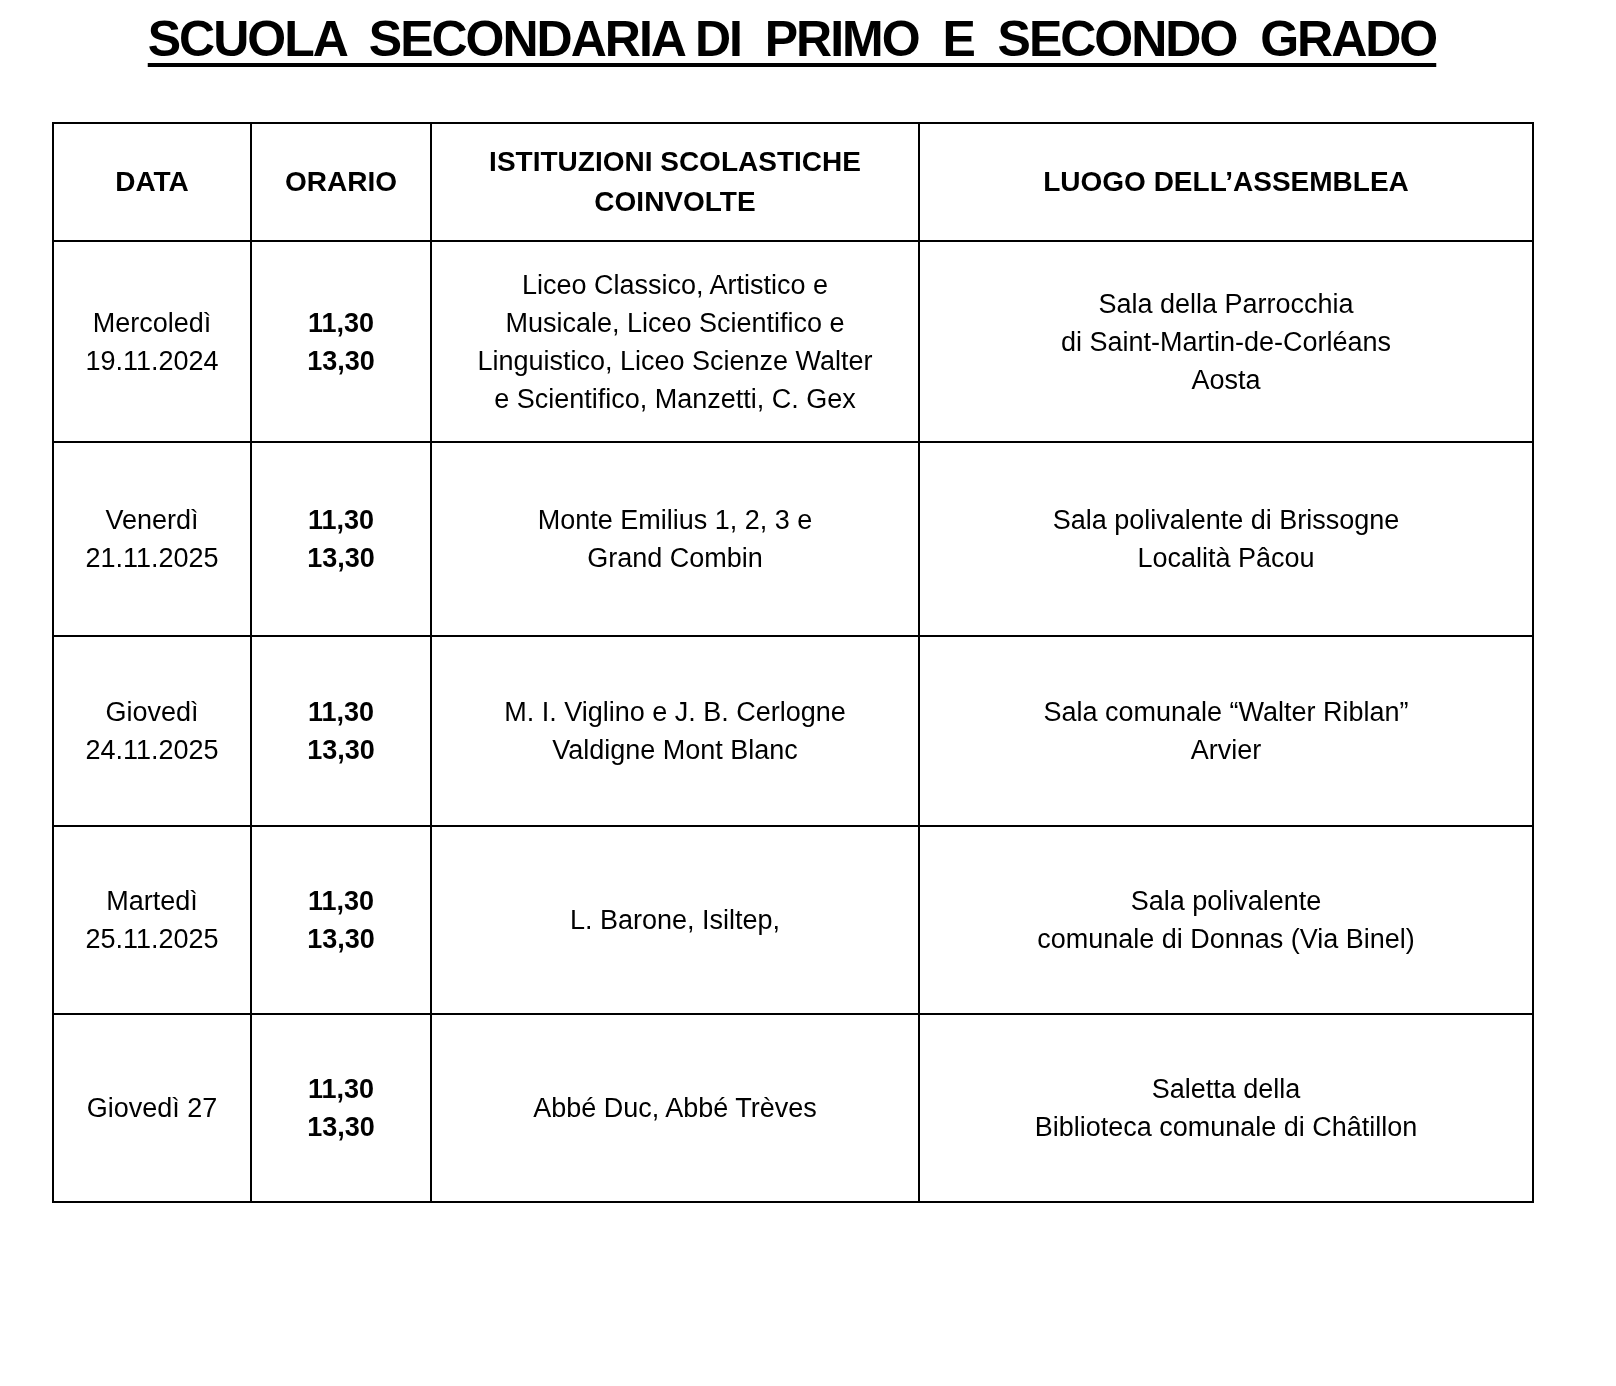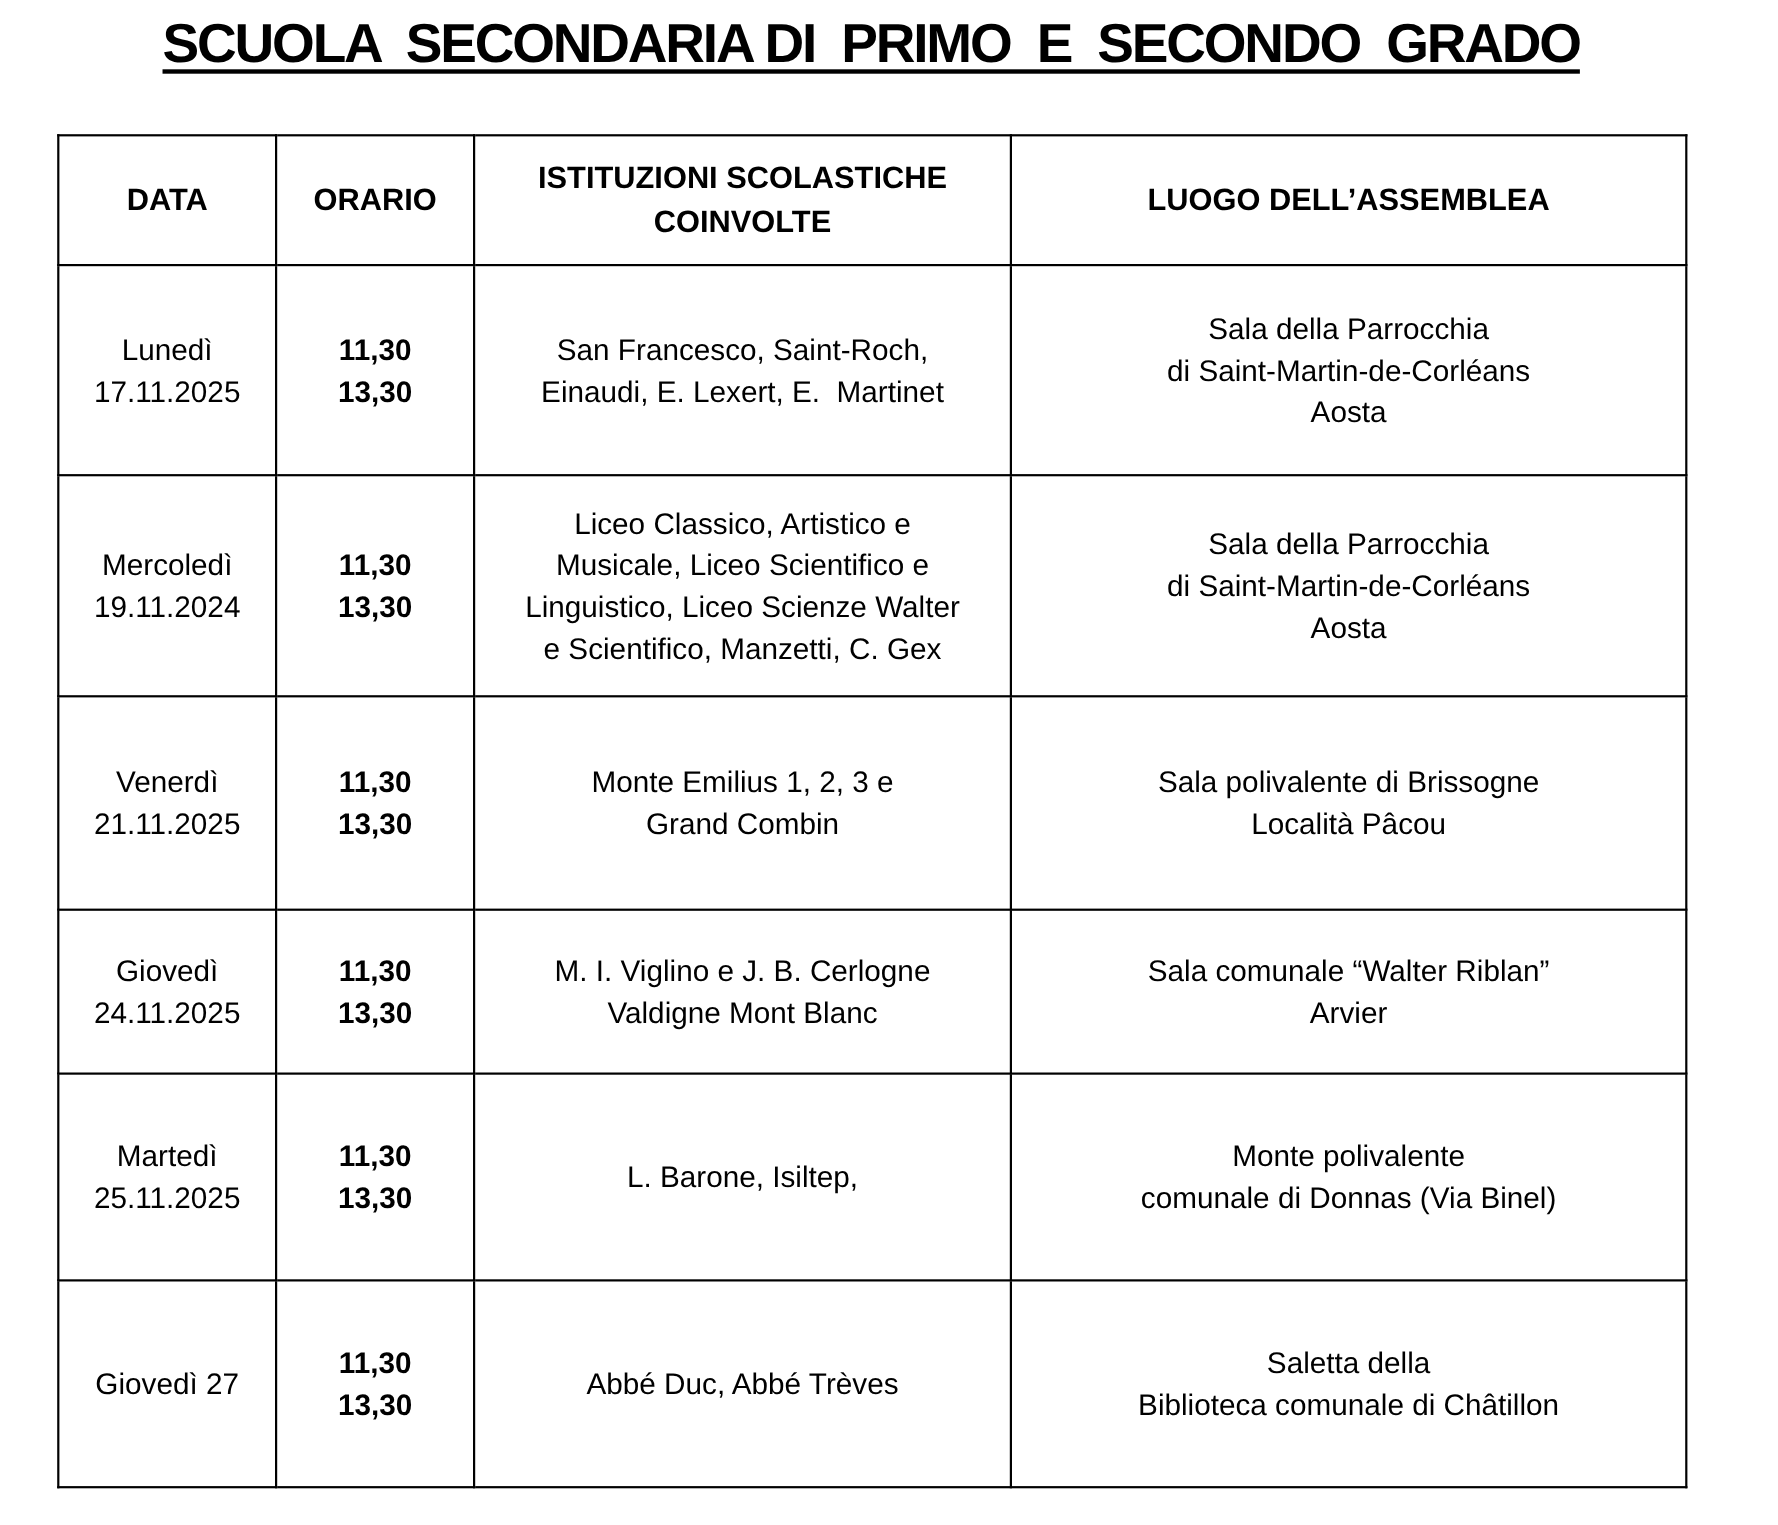--- a/index.html
+++ b/index.html
@@ -54,21 +54,21 @@
     font-weight: bold;
   }
   td.schools-small {
     font-size: 25px;
     line-height: 35px;
   }
   tr.rh-header { height: 118px; }
   tr.rh-1 { height: 191px; }
   tr.rh-2 { height: 201px; }
   tr.rh-3 { height: 194px; border-radius: 25px; }
-  tr.rh-4 { height: 149px; }
+  tr.rh-4 { height: 190px; }
   tr.rh-5 { height: 188px; }
   tr.rh-6 { height: 188px; }
 </style>
 </head>
 <body>
 
 <div class="page">
 
   <h1 class="doc-title">SCUOLA  SECONDARIA DI  PRIMO  E  SECONDO  GRADO</h1>
 
@@ -82,31 +82,20 @@
     <thead>
       <tr class="rh-header">
         <th>DATA</th>
         <th>ORARIO</th>
         <th>ISTITUZIONI SCOLASTICHE
 COINVOLTE</th>
         <th>LUOGO DELL’ASSEMBLEA</th>
       </tr>
     </thead>
     <tbody>
-      <tr class="rh-1">
-        <td class="date">Lunedì
-17.11.2025</td>
-        <td class="time">11,30
-13,30</td>
-        <td class="schools">San Francesco, Saint-Roch,
-Einaudi, E. Lexert, E.  Martinet</td>
-        <td class="venue">Sala della Parrocchia
-di Saint-Martin-de-Corléans
-Aosta</td>
-      </tr>
       <tr class="rh-2">
         <td class="date">Mercoledì
 19.11.2024</td>
         <td class="time">11,30
 13,30</td>
         <td class="schools schools-small">Liceo Classico, Artistico e
 Musicale, Liceo Scientifico e
 Linguistico, Liceo Scienze Walter
 e Scientifico, Manzetti, C. Gex</td>
         <td class="venue">Sala della Parrocchia
@@ -132,21 +121,21 @@
 Valdigne Mont Blanc</td>
         <td class="venue">Sala comunale “Walter Riblan”
 Arvier</td>
       </tr>
       <tr class="rh-5">
         <td class="date">Martedì
 25.11.2025</td>
         <td class="time">11,30
 13,30</td>
         <td class="schools">L. Barone, Isiltep,</td>
-        <td class="venue">Monte polivalente
+        <td class="venue">Sala polivalente
 comunale di Donnas (Via Binel)</td>
       </tr>
       <tr class="rh-6">
         <td class="date">Giovedì 27</td>
         <td class="time">11,30
 13,30</td>
         <td class="schools">Abbé Duc, Abbé Trèves</td>
         <td class="venue">Saletta della
 Biblioteca comunale di Châtillon</td>
       </tr>

